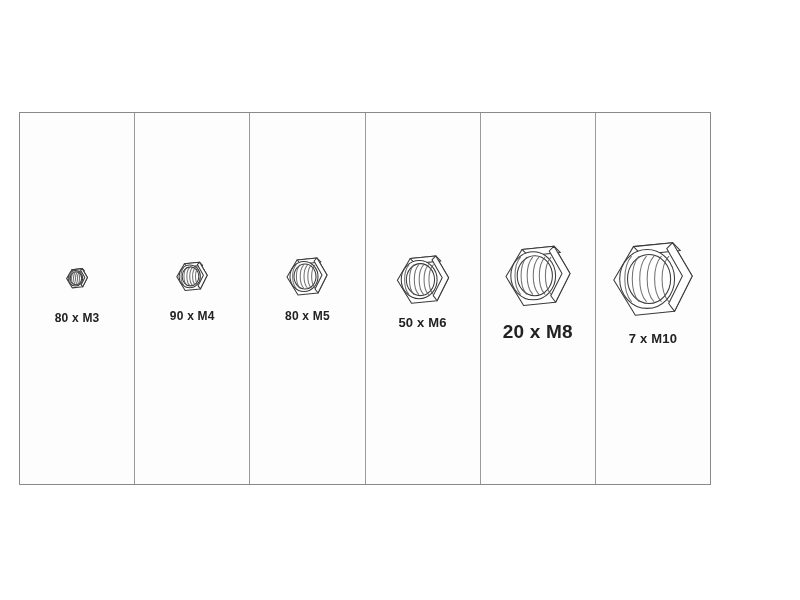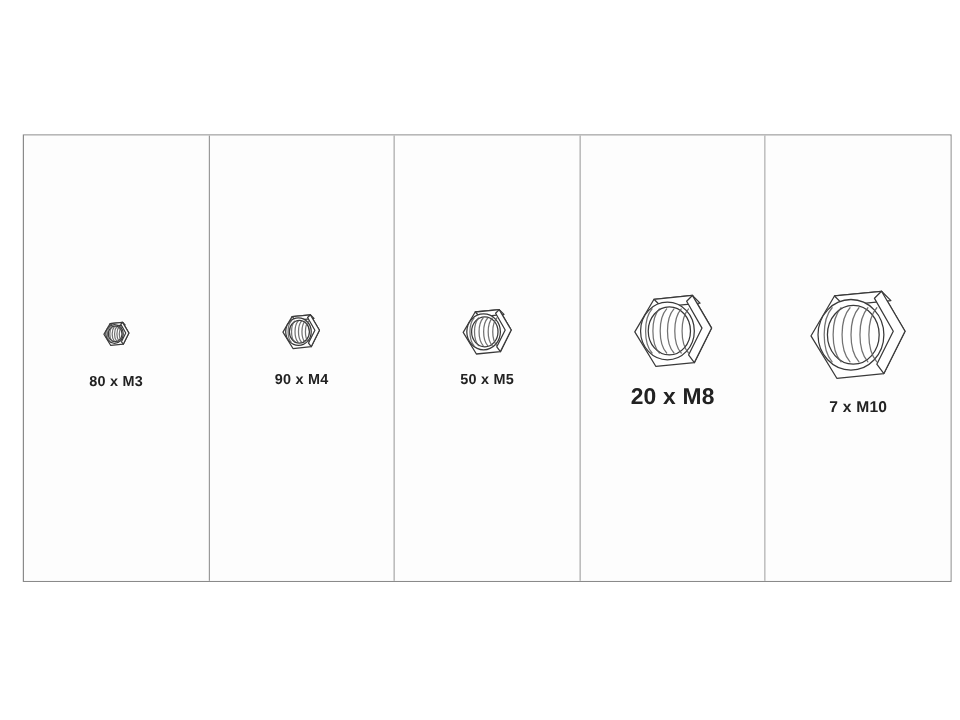--- a/index.html
+++ b/index.html
@@ -54,21 +54,21 @@
     font-weight: bold;
     color: #222222;
     letter-spacing: 0.2px;
   }
 </style>
 </head>
 <body>
 
 <div id="stage" style="background: rgb(255, 255, 255);">
 
-  <div id="panel-strip" style="left: 19px; top: 112px; width: 774px; height: 373px; border-color: rgb(138, 138, 138); background: rgb(253, 253, 253);">
+  <div id="panel-strip" style="left: 19px; top: 112px; width: 692px; height: 373px; border-color: rgb(138, 138, 138); background: rgb(253, 253, 253);">
 
     <div class="panel" style="border-right-color: rgb(154, 154, 154);">
       <div class="nut-holder" style="top: 152px;">
           <svg class="nut-svg" viewBox="0 0 100 100" width="26" height="26">
             <path d="M 30 18 L 70 14 L 90 48 L 72 84 L 32 88 L 10 52 Z" fill="#ffffff" stroke="#3a3a3a" stroke-width="4.038461538461538" stroke-linejoin="round" stroke-linecap="round"></path>
             <path d="M 30 18 L 70 14 L 78 22 L 38 26 Z" fill="#ffffff" stroke="#3a3a3a" stroke-width="4.038461538461538" stroke-linejoin="round" stroke-linecap="round"></path>
             <path d="M 70 14 L 90 48 L 72 84 L 66 76 L 80 48 L 64 20 Z" fill="#ffffff" stroke="#3a3a3a" stroke-width="4.038461538461538" stroke-linejoin="round" stroke-linecap="round"></path>
             <ellipse cx="44" cy="51" rx="28" ry="30" fill="#ffffff" stroke="#3a3a3a" stroke-width="4.038461538461538" stroke-linejoin="round" stroke-linecap="round"></ellipse>
             <ellipse cx="46" cy="51" rx="22" ry="25" fill="#ffffff" stroke="#3a3a3a" stroke-width="4.038461538461538" stroke-linejoin="round" stroke-linecap="round"></ellipse>
             <path d="M 28 28 C 19 38, 19 64, 28 74" fill="none" stroke="#5a5a5a" opacity="0.85" stroke-width="4.038461538461538" stroke-linejoin="round" stroke-linecap="round"></path>
@@ -110,23 +110,41 @@
             <ellipse cx="44" cy="51" rx="28" ry="30" fill="#ffffff" stroke="#3a3a3a" stroke-width="2.1" stroke-linejoin="round" stroke-linecap="round"></ellipse>
             <ellipse cx="46" cy="51" rx="22" ry="25" fill="#ffffff" stroke="#3a3a3a" stroke-width="2.1" stroke-linejoin="round" stroke-linecap="round"></ellipse>
             <path d="M 28 28 C 19 38, 19 64, 28 74" fill="none" stroke="#5a5a5a" opacity="0.85" stroke-width="2.1" stroke-linejoin="round" stroke-linecap="round"></path>
             <path d="M 35.6 28 C 26.6 38, 26.6 64, 35.6 74" fill="none" stroke="#5a5a5a" opacity="0.85" stroke-width="2.1" stroke-linejoin="round" stroke-linecap="round"></path>
             <path d="M 43.2 28 C 34.2 38, 34.2 64, 43.2 74" fill="none" stroke="#5a5a5a" opacity="0.85" stroke-width="2.1" stroke-linejoin="round" stroke-linecap="round"></path>
             <path d="M 50.8 28 C 41.8 38, 41.8 64, 50.8 74" fill="none" stroke="#5a5a5a" opacity="0.85" stroke-width="2.1" stroke-linejoin="round" stroke-linecap="round"></path>
             <path d="M 58.400000000000006 28 C 49.400000000000006 38, 49.400000000000006 64, 58.400000000000006 74" fill="none" stroke="#5a5a5a" opacity="0.85" stroke-width="2.1" stroke-linejoin="round" stroke-linecap="round"></path>
             <path d="M 66 28 C 57 38, 57 64, 66 74" fill="none" stroke="#5a5a5a" opacity="0.85" stroke-width="2.1" stroke-linejoin="round" stroke-linecap="round"></path>
           </svg>
         </div>
-      <div class="nut-label" style="top: 196px; font-size: 12px; color: rgb(34, 34, 34);">50 x M5</div>
+      <div class="nut-label" style="top: 196px; font-size: 12px; color: rgb(34, 34, 34);">80 x M5</div>
     </div>
 
+    <div class="panel" style="border-right-color: rgb(154, 154, 154);">
+      <div class="nut-holder" style="top: 134px;">
+          <svg class="nut-svg" viewBox="0 0 100 100" width="64" height="64">
+            <path d="M 30 18 L 70 14 L 90 48 L 72 84 L 32 88 L 10 52 Z" fill="#ffffff" stroke="#3a3a3a" stroke-width="1.640625" stroke-linejoin="round" stroke-linecap="round"></path>
+            <path d="M 30 18 L 70 14 L 78 22 L 38 26 Z" fill="#ffffff" stroke="#3a3a3a" stroke-width="1.640625" stroke-linejoin="round" stroke-linecap="round"></path>
+            <path d="M 70 14 L 90 48 L 72 84 L 66 76 L 80 48 L 64 20 Z" fill="#ffffff" stroke="#3a3a3a" stroke-width="1.640625" stroke-linejoin="round" stroke-linecap="round"></path>
+            <ellipse cx="44" cy="51" rx="28" ry="30" fill="#ffffff" stroke="#3a3a3a" stroke-width="1.640625" stroke-linejoin="round" stroke-linecap="round"></ellipse>
+            <ellipse cx="46" cy="51" rx="22" ry="25" fill="#ffffff" stroke="#3a3a3a" stroke-width="1.640625" stroke-linejoin="round" stroke-linecap="round"></ellipse>
+            <path d="M 28 28 C 19 38, 19 64, 28 74" fill="none" stroke="#5a5a5a" opacity="0.85" stroke-width="1.640625" stroke-linejoin="round" stroke-linecap="round"></path>
+            <path d="M 35.6 28 C 26.6 38, 26.6 64, 35.6 74" fill="none" stroke="#5a5a5a" opacity="0.85" stroke-width="1.640625" stroke-linejoin="round" stroke-linecap="round"></path>
+            <path d="M 43.2 28 C 34.2 38, 34.2 64, 43.2 74" fill="none" stroke="#5a5a5a" opacity="0.85" stroke-width="1.640625" stroke-linejoin="round" stroke-linecap="round"></path>
+            <path d="M 50.8 28 C 41.8 38, 41.8 64, 50.8 74" fill="none" stroke="#5a5a5a" opacity="0.85" stroke-width="1.640625" stroke-linejoin="round" stroke-linecap="round"></path>
+            <path d="M 58.400000000000006 28 C 49.400000000000006 38, 49.400000000000006 64, 58.400000000000006 74" fill="none" stroke="#5a5a5a" opacity="0.85" stroke-width="1.640625" stroke-linejoin="round" stroke-linecap="round"></path>
+            <path d="M 66 28 C 57 38, 57 64, 66 74" fill="none" stroke="#5a5a5a" opacity="0.85" stroke-width="1.640625" stroke-linejoin="round" stroke-linecap="round"></path>
+          </svg>
+        </div>
+      <div class="nut-label" style="top: 202px; font-size: 13px; color: rgb(34, 34, 34);">50 x M6</div>
+    </div>
 
     <div class="panel" style="border-right-color: rgb(154, 154, 154);">
       <div class="nut-holder" style="top: 122px;">
           <svg class="nut-svg" viewBox="0 0 100 100" width="80" height="80">
             <path d="M 30 18 L 70 14 L 90 48 L 72 84 L 32 88 L 10 52 Z" fill="#ffffff" stroke="#3a3a3a" stroke-width="1.3125" stroke-linejoin="round" stroke-linecap="round"></path>
             <path d="M 30 18 L 70 14 L 78 22 L 38 26 Z" fill="#ffffff" stroke="#3a3a3a" stroke-width="1.3125" stroke-linejoin="round" stroke-linecap="round"></path>
             <path d="M 70 14 L 90 48 L 72 84 L 66 76 L 80 48 L 64 20 Z" fill="#ffffff" stroke="#3a3a3a" stroke-width="1.3125" stroke-linejoin="round" stroke-linecap="round"></path>
             <ellipse cx="44" cy="51" rx="28" ry="30" fill="#ffffff" stroke="#3a3a3a" stroke-width="1.3125" stroke-linejoin="round" stroke-linecap="round"></ellipse>
             <ellipse cx="46" cy="51" rx="22" ry="25" fill="#ffffff" stroke="#3a3a3a" stroke-width="1.3125" stroke-linejoin="round" stroke-linecap="round"></ellipse>
             <path d="M 28 28 C 19 38, 19 64, 28 74" fill="none" stroke="#5a5a5a" opacity="0.85" stroke-width="1.3125" stroke-linejoin="round" stroke-linecap="round"></path>

